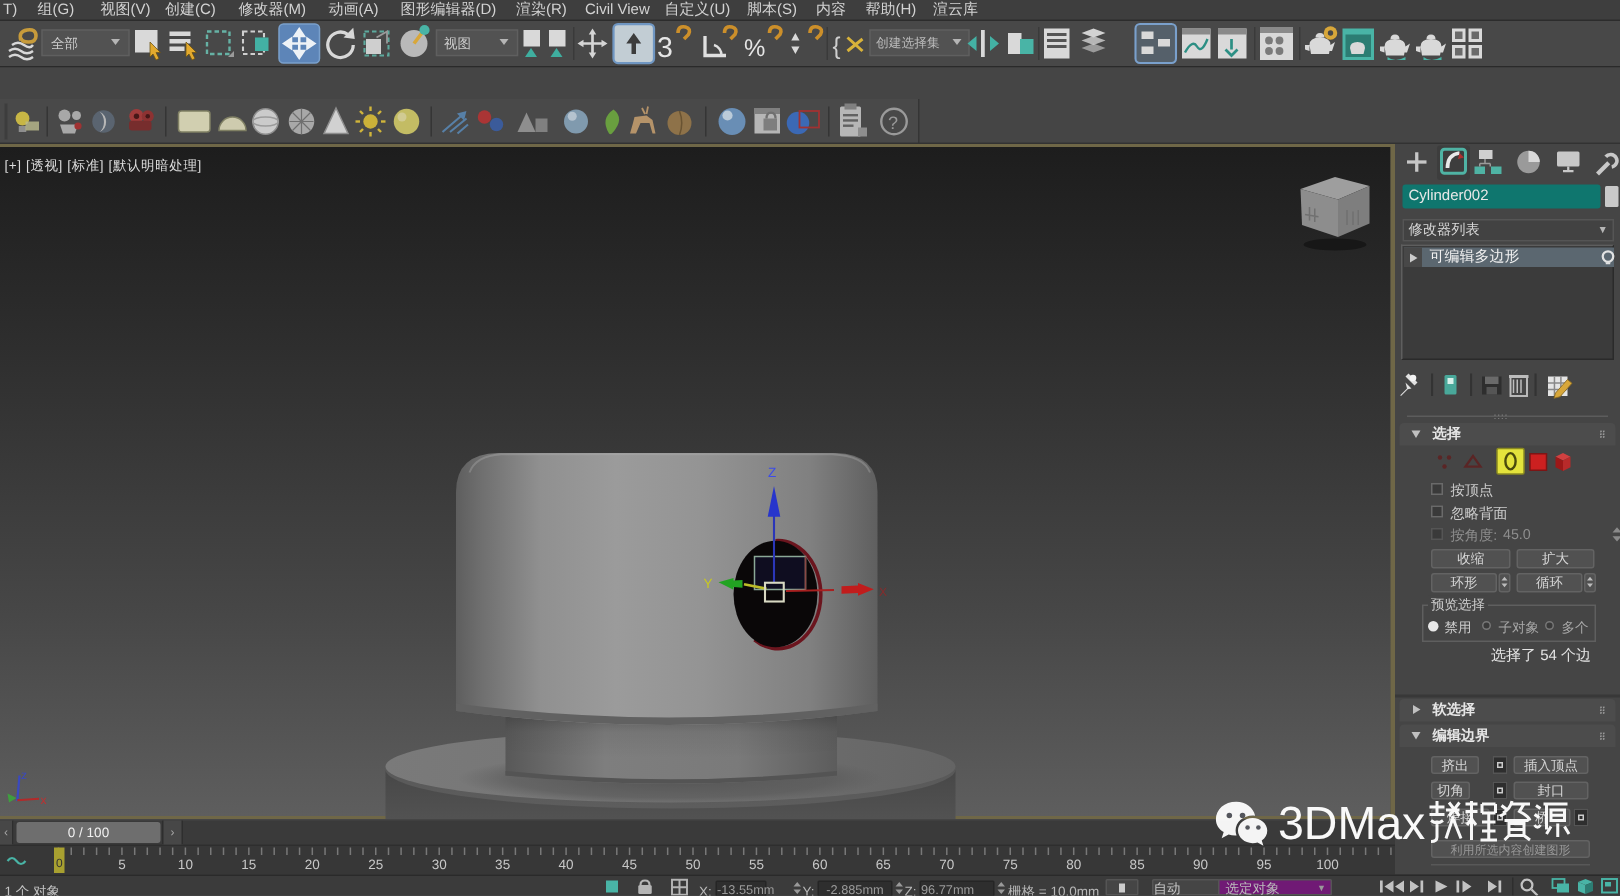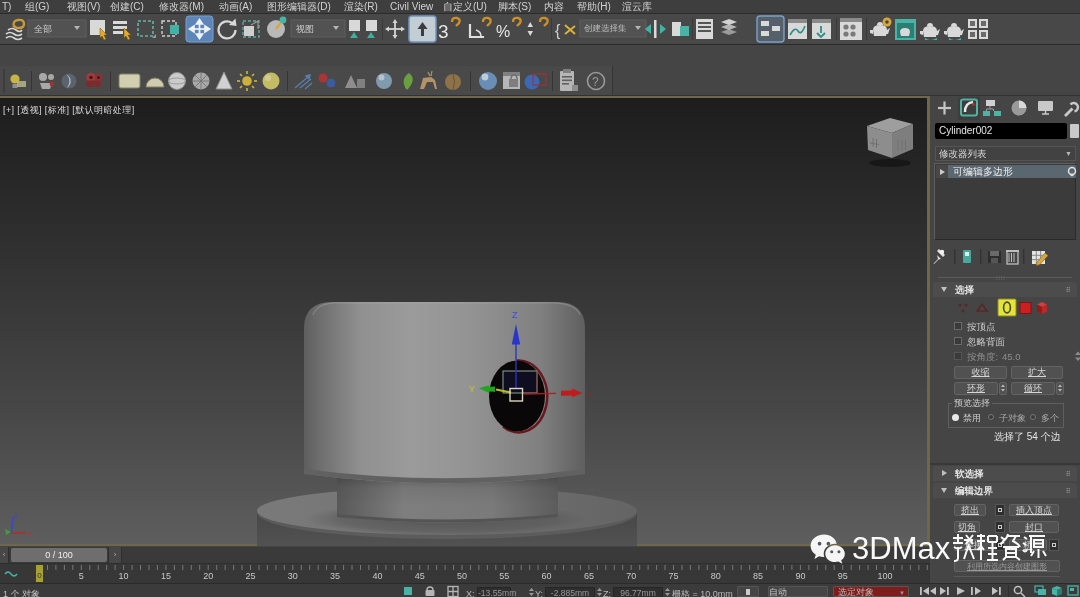--- a/index.html
+++ b/index.html
@@ -15,21 +15,21 @@
  color:#c0c0c0;font-size:11px;line-height:20px;}
 
 #viewport{left:0;top:96px;width:930px;height:450px;
  background:linear-gradient(#1d1d1d,#2e2e2e 30%,#474747 70%,#5e5e5e);
  border-top:2px solid #6f6747;border-right:3px solid #6f6747;border-bottom:2px solid #6f6747;}
 #vplabel{left:3px;top:104px;color:#dcdcdc;font-size:9px;letter-spacing:0.4px;}
 
 #panel{left:930px;top:96px;width:150px;height:487px;background:#454545;font-size:9.5px;color:#cccccc;}
 #panel .abs{position:absolute;}
 .btn{background:#515151;border:1px solid #636363;border-radius:2px;color:#d6d6d6;
- text-align:center;font-size:9px;line-height:11px;text-decoration:underline;}
+ text-align:center;font-size:9px;line-height:11px;}
 .roll{background:#4c4c4c;border-radius:3px 3px 0 0;color:#e6e6e6;font-weight:bold;font-size:9.5px;line-height:15px;}
 .cb{width:8px;height:8px;background:#3a3a3a;border:1px solid #6a6a6a;}
 
 #sliderrow{left:0;top:547px;width:930px;height:17px;background:#3a3a3a;border-bottom:1px solid #2e2e2e;}
 #rulerrow{left:0;top:564px;width:930px;height:19px;background:#373737;}
 #statusbar{left:0;top:583px;width:1080px;height:14px;background:#3b3b3b;border-top:1px solid #2a2a2a;
  color:#c4c4c4;font-size:9px;line-height:13px;}
 .field{background:#2e2e2e;border:1px solid #252525;color:#9a9a9a;font-size:8.5px;line-height:10px;border-radius:1px;}
 </style></head>
 <body>
@@ -451,21 +451,21 @@
  <path d="M60 10 l0 3 m-3.5 0 l7 0 m-7 0 l0 2 m7 -2 l0 2" stroke="#9a9a9a" fill="none"></path>
  <circle cx="89" cy="12" r="7.5" fill="#9a9a9a"></circle>
         <path d="M89 12 L89 4.5 A7.5 7.5 0 0 1 96.5 12 Z" fill="#d9d9d9"></path>
  <rect x="108" y="5" width="15" height="10" rx="1" fill="#c8c8c8"></rect>
         <path d="M112 18 l7 0 m-3.5 -3 l0 3" stroke="#c8c8c8" stroke-width="1.5"></path>
  <g stroke="#c8c8c8" fill="none">
           <path d="M135 20 l7.5 -7.5" stroke-width="2.8"></path>
           <path d="M140.5 8.5 a4.2 4.2 0 1 1 4 6.8" stroke-width="2.4"></path>
         </g>
 </svg>
-<div class="abs" style="left:5px;top:27px;width:132px;height:16px;background:#000000;border-radius:2px;color:#e8e8e8;font-size:10px;line-height:16px;padding-left:4px">Cylinder002</div>
+<div class="abs" style="left:5px;top:27px;width:132px;height:16px;background:#0f766e;border-radius:2px;color:#e8e8e8;font-size:10px;line-height:16px;padding-left:4px">Cylinder002</div>
 <div class="abs" style="left:140px;top:28px;width:9px;height:14px;background:#c9c9c9;border-radius:1px"></div>
 <div class="abs" style="left:5px;top:50px;width:141px;height:15px;background:#424242;border:1px solid #555;color:#d6d6d6;font-size:9.5px;line-height:13px;padding-left:3px">修改器列表<span style="position:absolute;right:3px;top:0;color:#b5b5b5;font-size:7px">▼</span></div>
 <div class="abs" style="left:4px;top:67px;width:142px;height:77px;background:#3b3b3b;border:1px solid #5e5e5e;border-bottom-color:#2a2a2a;border-right-color:#2a2a2a">
  <div class="abs" style="left:1px;top:1px;width:140px;height:13px;background:#5b6770"></div>
  <div class="abs" style="left:1px;top:1px;width:12px;height:13px;background:#484848">
           <span style="position:absolute;left:4px;top:3.5px;width:0;height:0;border-left:5px solid #cccccc;border-top:3px solid transparent;border-bottom:3px solid transparent"></span>
         </div>
  <div class="abs" style="left:18px;top:1px;color:#f0f0f0;font-size:10px;line-height:13px">可编辑多边形</div>
  <svg class="abs" style="left:132px;top:2px" width="12" height="12">
           <circle cx="5" cy="5" r="3.5" fill="none" stroke="#e2e2e2" stroke-width="1.5"></circle>
@@ -749,30 +749,30 @@
  <span class="abs field" style="left:477px;top:3px;width:34px;height:11px;text-align:center">-13.55mm</span>
  <svg class="abs" style="left:528px;top:3px" width="7" height="10">
         <path d="M1 4 l2.5 -3 l2.5 3 z M1 6 l2.5 3 l2.5 -3 z" fill="#999999"></path>
       </svg>
  <span class="abs" style="left:535px;top:4px;color:#b8b8b8">Y:</span>
  <span class="abs field" style="left:545px;top:3px;width:50px;height:11px;text-align:center">-2.885mm</span>
  <svg class="abs" style="left:596px;top:3px" width="7" height="10">
         <path d="M1 4 l2.5 -3 l2.5 3 z M1 6 l2.5 3 l2.5 -3 z" fill="#999999"></path>
       </svg>
  <span class="abs" style="left:603px;top:4px;color:#b8b8b8">Z:</span>
- <span class="abs field" style="left:613px;top:3px;width:50px;height:11px;text-align:center">96.77mm</span>
+ <span class="abs field" style="left:613px;top:3px;width:50px;height:11px;">96.77mm</span>
  <svg class="abs" style="left:664px;top:3px" width="7" height="10">
         <path d="M1 4 l2.5 -3 l2.5 3 z M1 6 l2.5 3 l2.5 -3 z" fill="#999999"></path>
       </svg>
  <span class="abs" style="left:672px;top:4px;color:#b8b8b8">栅格 = 10.0mm</span>
  <span class="abs" style="left:737px;top:2px;width:22px;height:11px;background:#454545;border:1px solid #555;border-radius:1px">
         <span style="position:absolute;left:8px;top:2px;width:4px;height:6px;background:#ccc"></span>
       </span>
  <span class="abs" style="left:768px;top:2px;width:60px;height:11px;background:#454545;border:1px solid #555;border-radius:1px;text-align:left;line-height:10px;color:#c8c8c8">自动</span>
- <span class="abs" style="left:833px;top:2px;width:76px;height:11px;background:#7f1d1d;border:1px solid #555;border-radius:1px;line-height:10px;color:#bbb;padding-left:4px">选定对象<i style="position:absolute;right:3px;top:1px;font-style:normal;font-size:6px;color:#999">▼</i></span>
+ <span class="abs" style="left:812px;top:2px;width:76px;height:11px;background:#701a75;border:1px solid #555;border-radius:1px;line-height:10px;color:#bbb;padding-left:4px">选定对象<i style="position:absolute;right:3px;top:1px;font-style:normal;font-size:6px;color:#999">▼</i></span>
  <svg class="abs" style="left:915px;top:0" width="165" height="14">
  <g fill="#c2c2c2">
   <path d="M5 3 l1.8 0 l0 8 l-1.8 0 z M14 3 l-6 4 l6 4 z M21 3 l-6 4 l6 4 z"></path>
   <path d="M27 3 l6 4 l-6 4 z M34 3 l1.8 0 l0 8 l-1.8 0 z" transform="translate(-2,0)"></path>
   <path d="M42 3 l8 4 l-8 4 z"></path>
   <path d="M56 3 l1.8 0 l0 8 l-1.8 0 z M60 3 l6 4 l-6 4 z"></path>
   <path d="M77 3 l6 4 l-6 4 z M84 3 l1.8 0 l0 8 l-1.8 0 z"></path>
  </g>
  <rect x="93" y="1" width="1" height="12" fill="#2e2e2e"></rect>
  <circle cx="103" cy="6" r="3.6" fill="none" stroke="#c2c2c2" stroke-width="1.5"></circle>

